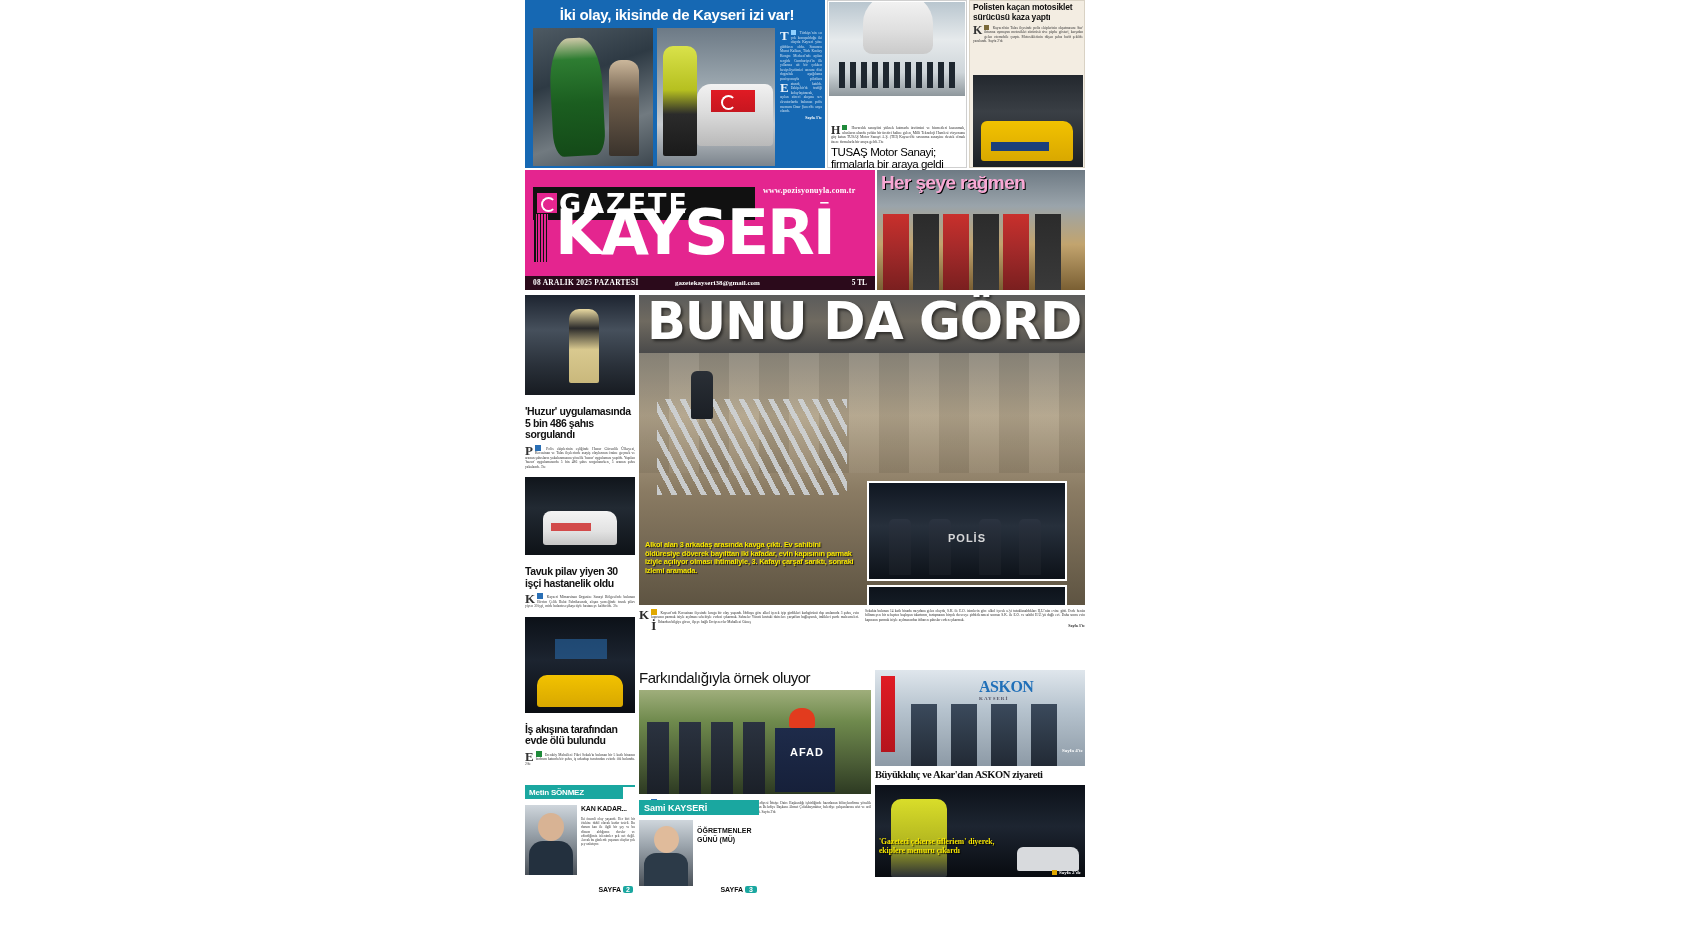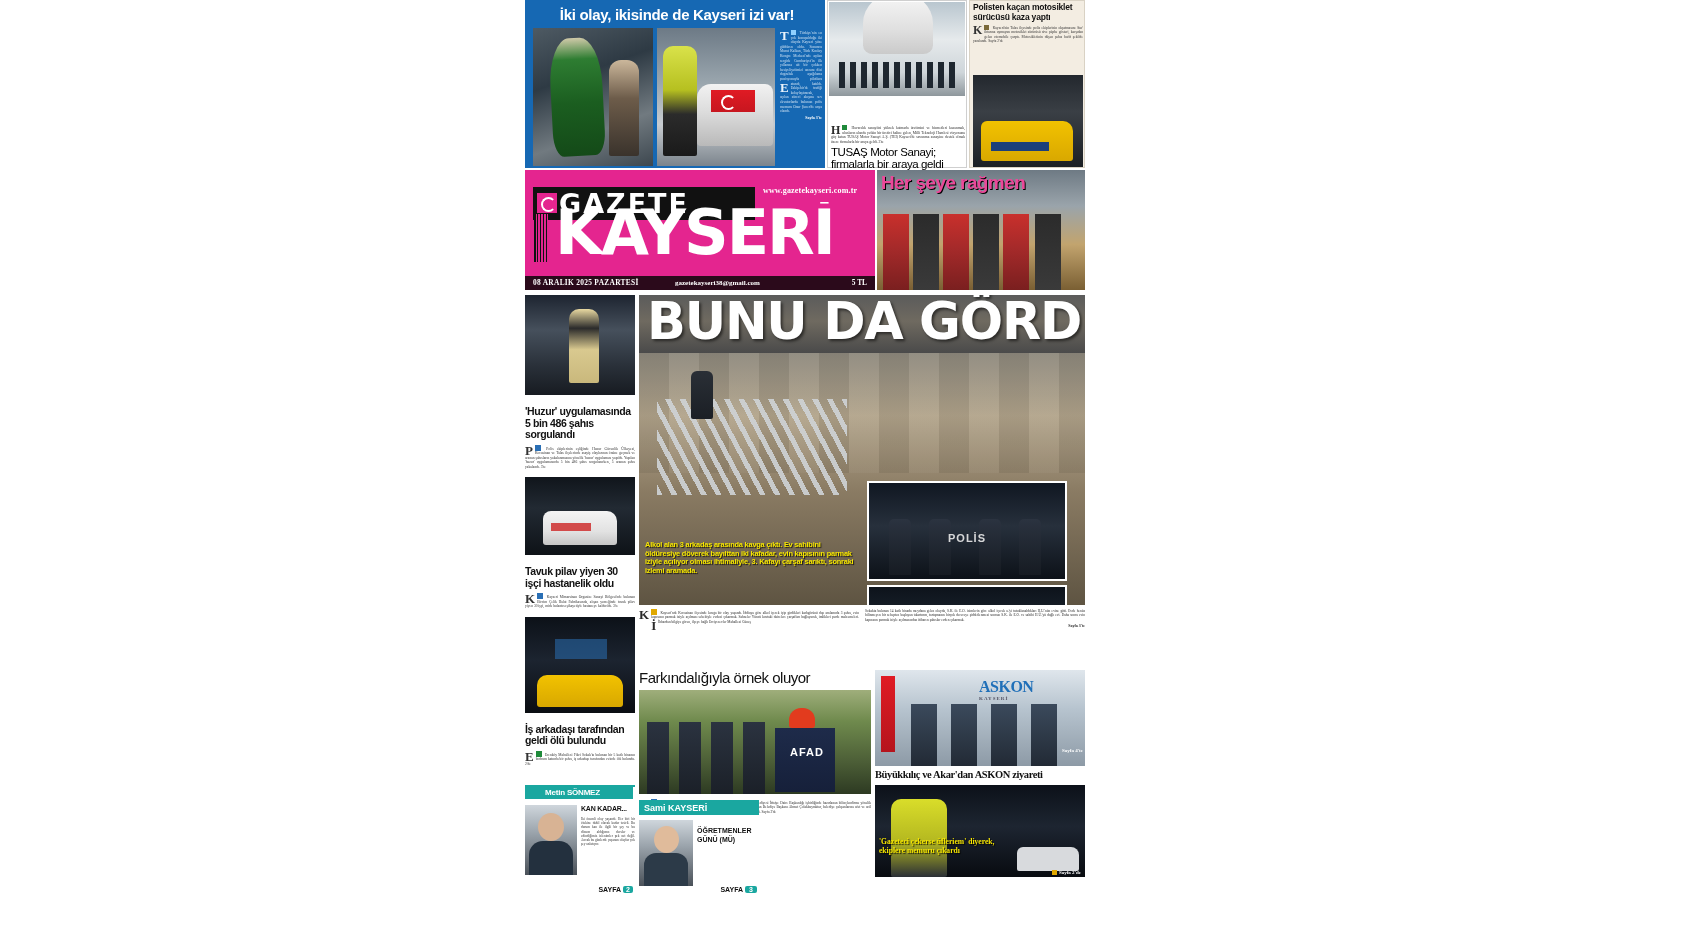--- a/index.html
+++ b/index.html
@@ -216,21 +216,21 @@
     position:absolute; inset:0;
     background:linear-gradient(180deg,#6e7a84 0%,#9aa4ab 30%,#c2a46e 62%,#7a5f33 100%);
   }
   .sports-photo .p{
     position:absolute; bottom:0; width:26px; height:76px;
     background:linear-gradient(180deg,#c9302c 0%,#a52a2a 45%,#7a1f1f 100%);
   }
   .sports-photo .p.y{ background:linear-gradient(180deg,#2b2b2b 0%,#3a3a3a 100%); }
   .sports-hd{
     position:absolute; left:4px; top:3px; width:204px;
-    color:#ec4899; font-weight:bold; font-size:19px; line-height:20px;
+    color:#f9a8d4; font-weight:bold; font-size:19px; line-height:20px;
     letter-spacing:-0.6px; text-shadow:1px 1px 0 #000;
     white-space:nowrap;
   }
 
   
   .leftcol{
     position:absolute; left:0px; top:295px; width:110px; height:600px;
   }
   .lc-photo{ width:110px; background:#333; position:relative; overflow:hidden; }
   .lc-photo.p1{ height:100px;
@@ -261,22 +261,22 @@
   .lc-body .sq{display:inline-block;width:6px;height:6px;background:#2a6fb5;margin-right:2px;vertical-align:-1px;}
   .lc-body .sq.g{background:#1f8a3b;}
   .lc-body .drop{float:left;font-size:13px;line-height:11px;font-weight:bold;margin:0 2px 0 0;}
 
   
   .columnist{
     position:absolute; left:0; top:785px; width:110px; height:110px;
     border-top:2px solid #1aa7a0;
   }
   .col-name{
-    width:108px; height:12px; background:#1aa7a0; color:#ffffff;
-    font-weight:bold; font-size:8px; line-height:12px; padding-left:20px;
+    width:98px; height:12px; background:#1aa7a0; color:#ffffff;
+    font-weight:bold; font-size:8px; line-height:12px; padding-left:4px;
     letter-spacing:-0.2px;
   }
   .col-photo{
     position:absolute; left:0; top:18px; width:52px; height:70px;
     background:linear-gradient(180deg,#cfd6dc 0%,#9aa3ab 40%,#4a5159 100%);
     overflow:hidden;
   }
   .col-photo::before{content:"";position:absolute;left:13px;top:8px;width:26px;height:28px;border-radius:50%;
     background:#d8b394;}
   .col-photo::after{content:"";position:absolute;left:4px;top:36px;width:44px;height:36px;border-radius:14px 14px 0 0;
@@ -514,21 +514,21 @@
       </div>
       <div class="tb-right-photo"></div>
     </div>
   </div>
 
   <div class="masthead">
     <div class="mh-gazete">
       <div class="mh-flag"></div>
       <div class="mh-gazete-txt">GAZETE</div>
     </div>
-    <div class="mh-url">www.gazetekayseri.com.tr</div>
+    <div class="mh-url">www.pozisyonuyla.com.tr</div>
     <div class="mh-barcode"></div>
     <div class="mh-kayseri">KAYSERİ</div>
     <div class="mh-bar">
       <div class="mh-date">08 ARALIK 2025 PAZARTESİ</div>
       <div class="mh-mail">gazetekayseri38@gmail.com</div>
       <div class="mh-price">5 TL</div>
     </div>
   </div>
 
   <div class="sports">
@@ -557,21 +557,21 @@
     <div class="lc-photo p2"></div>
     <div class="lc-hd">Tavuk pilav yiyen 30 işçi hastanelik oldu</div>
     <div class="lc-body">
       <span class="sq"></span>
       <span class="drop">K</span>
       <span>Kayseri Mimarsinan Organize Sanayi Bölgesi'nde bulunan Bircim Çelik Halat Fabrikasında, alışan yemeğinde tavuk pilav yiyen 30 işçi, mide bulantısı şikayetiyle hastaneye kaldırıldı.</span>
       <span>3'te</span>
     </div>
 
     <div class="lc-photo p3"></div>
-    <div class="lc-hd">İş arkadaşı tarafından geldi ölü bulundu</div>
+    <div class="lc-hd">İş akışına tarafından evde ölü bulundu</div>
     <div class="lc-body">
       <span class="sq g"></span>
       <span class="drop">E</span>
       <span>Erenköy Mahallesi Fikri Sokak'ta bulunan bir 5 katlı binanın bodrum katında bir şahıs, iş arkadaşı tarafından evinde ölü bulundu.</span>
       <span>2'de</span>
     </div>
   </div>
 
   <div class="columnist">
     <div class="col-name">Metin SÖNMEZ</div>

